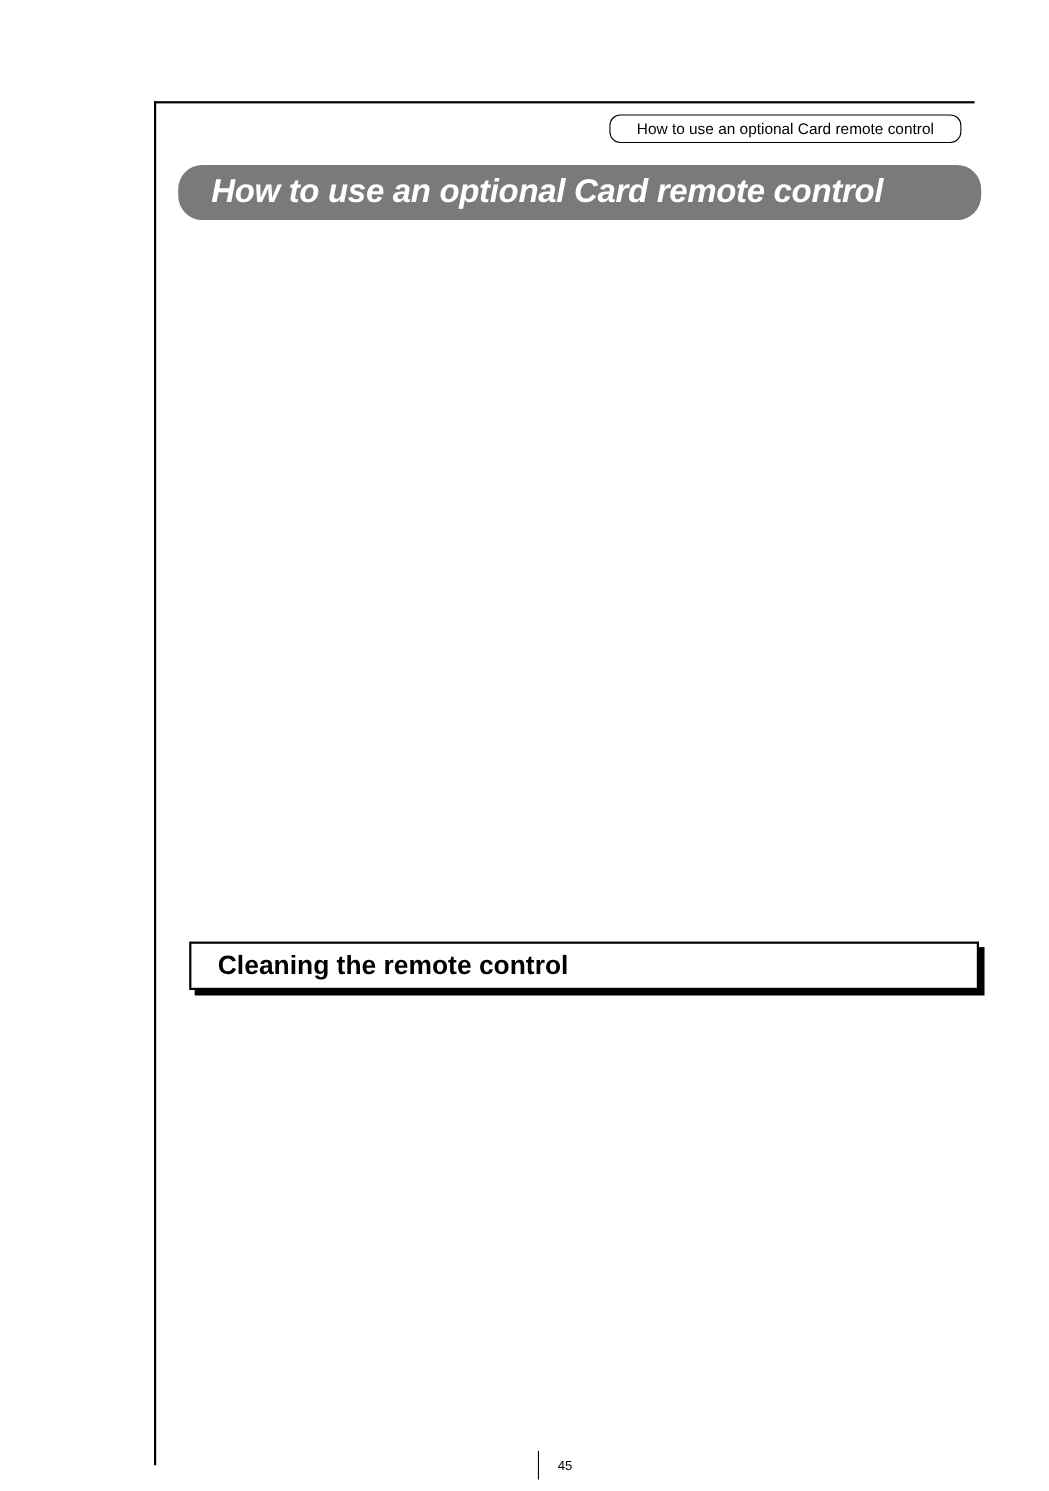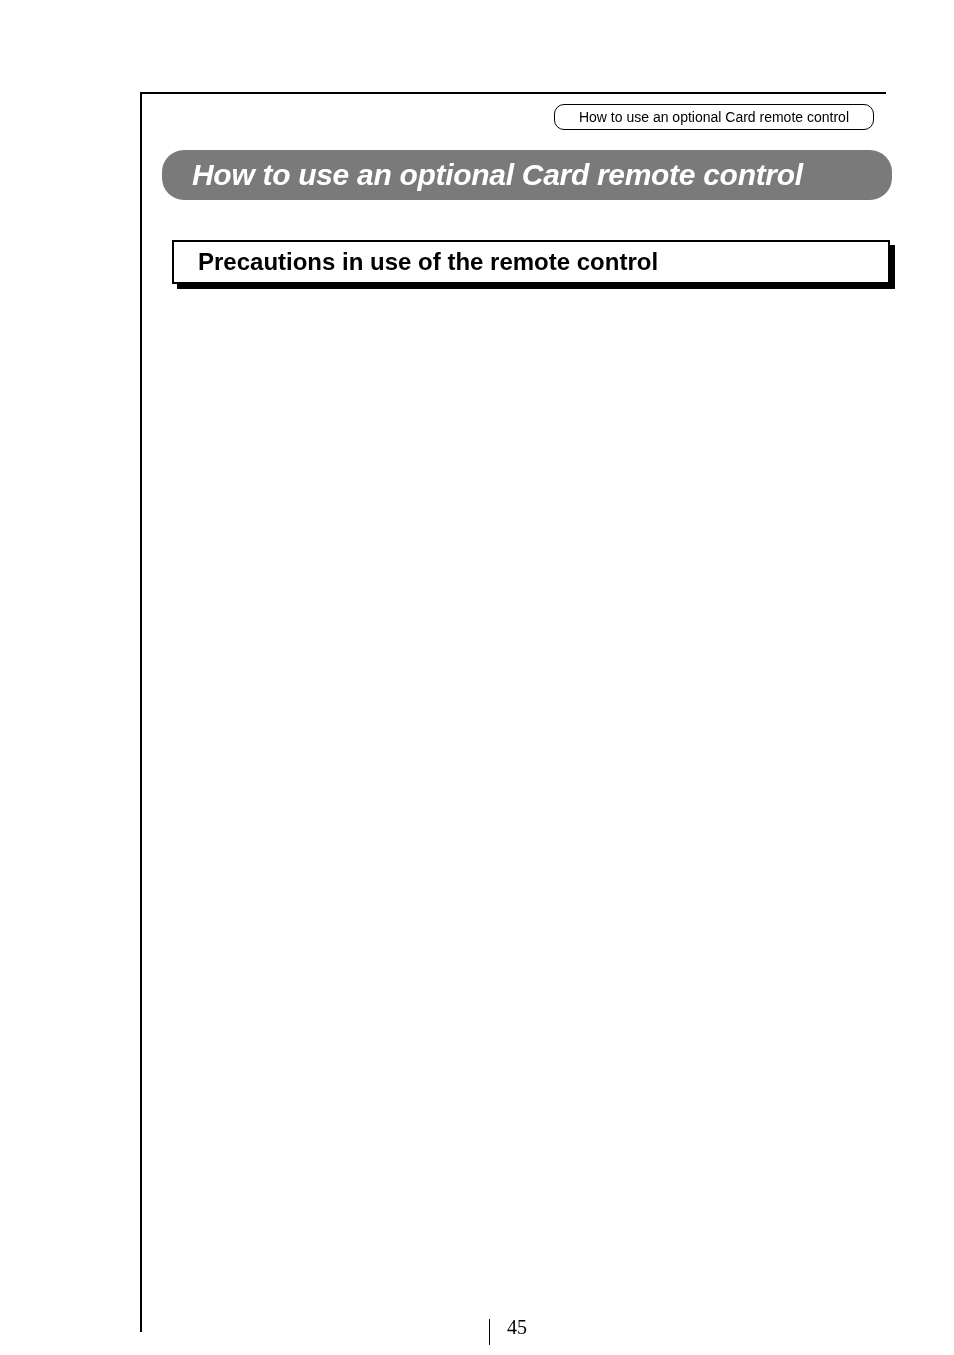--- a/index.html
+++ b/index.html
@@ -60,22 +60,21 @@
     background: #fff;
   }
   .section-precautions { top: 134px; }
   .section-cleaning { top: 750px; }
 
   .page-number {
     position: absolute;
     left: 50%;
     bottom: 28px;
     transform: translateX(-6px);
-    font-size: 20px;
-    font-family: Liberation Serif, serif;
+    font-size: 12px;
   }
   .page-number-divider {
     position: absolute;
     left: 50%;
     bottom: 22px;
     transform: translateX(-24px);
     width: 1px;
     height: 26px;
     background: #000;
   }
@@ -86,21 +85,21 @@
 <div class="page">
 
   <div class="header-tab">
     <span>How to use an optional Card remote control</span>
   </div>
 
   <div class="title-bar">
     <span>How to use an optional Card remote control</span>
   </div>
 
-  <div class="section-box section-precautions">
-    <span>Precautions in use of the remote control</span>
+
+  <div class="section-box section-cleaning">
+    <span>Cleaning the remote control</span>
   </div>
-
 
 </div>
 
 <div class="page-number-divider"></div>
 <div class="page-number">45</div>
 
 </body></html>

